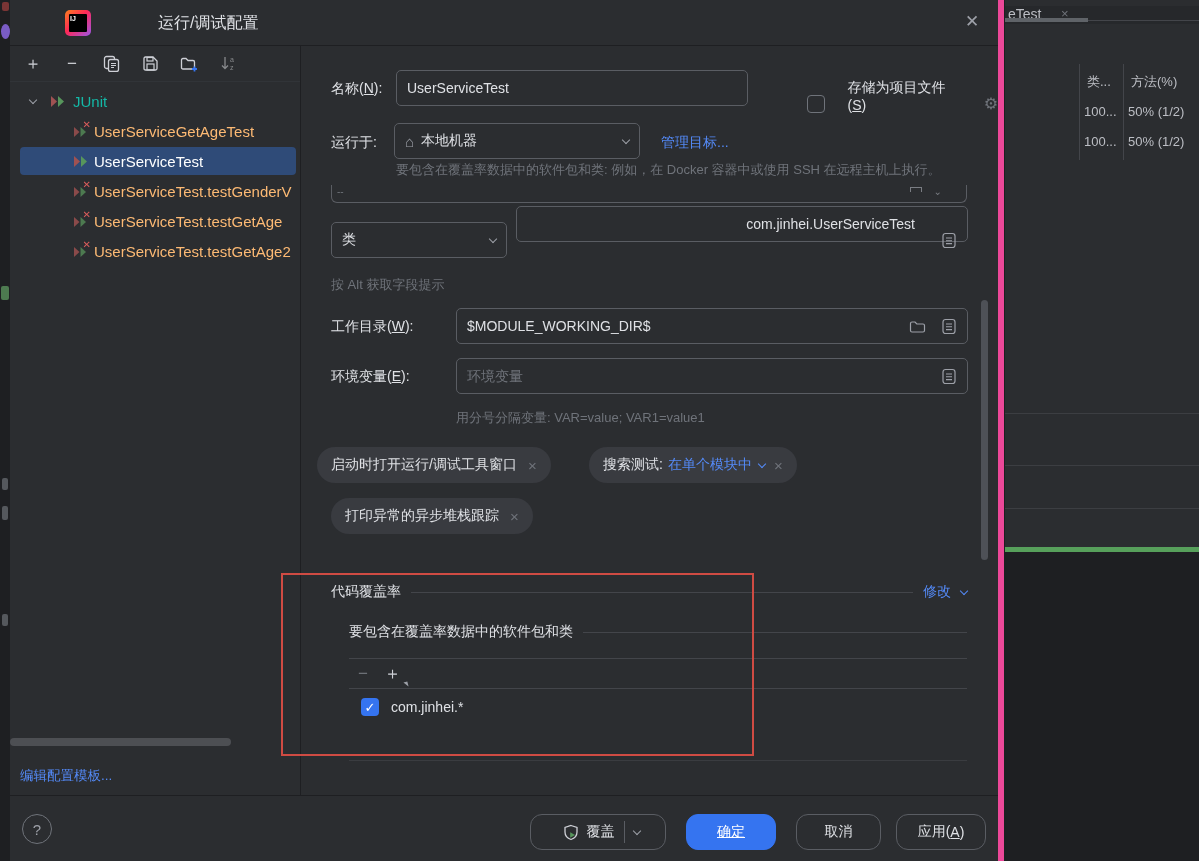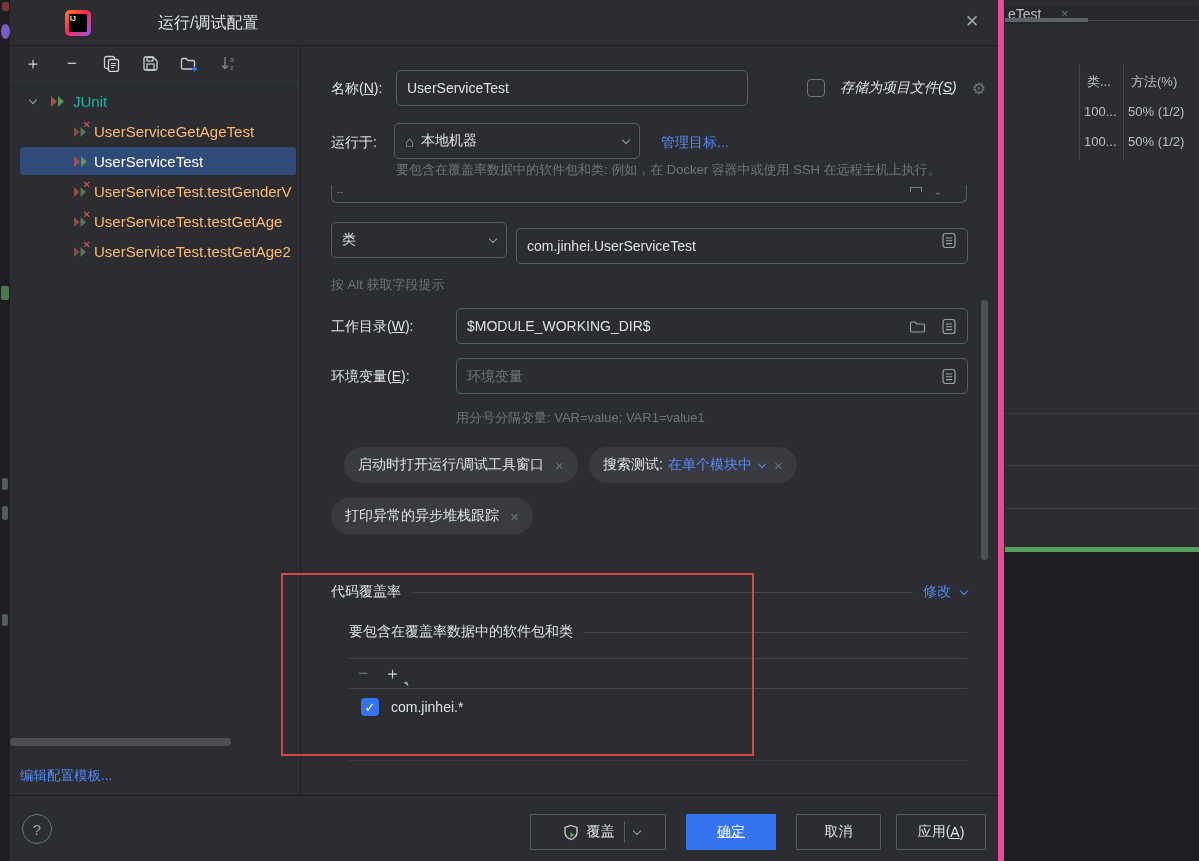--- a/index.html
+++ b/index.html
@@ -71,21 +71,21 @@
   .red-rect { position:absolute; left:271px; top:527px; width:473px; height:183px; border:2px solid #cf4b43;
               pointer-events:none; z-index:5; }
   .clipped-row { position:absolute; left:29px; top:139px; width:636px; height:18px;
                  border:1px solid #5a5d63; border-top:none; border-radius:0 0 6px 6px; overflow:hidden; }
 
   
   .footer { position:absolute; left:0; bottom:0; width:100%; height:66px; border-top:1px solid #1e1f22;
             background:#2b2d30; }
   .help-btn { position:absolute; left:12px; top:18px; width:30px; height:30px; border:1px solid #6f737a;
               border-radius:50%; color:#9da0a8; font-size:15px; display:flex; align-items:center; justify-content:center; }
-  .btn { position:absolute; top:18px; height:36px; border:1px solid #5a5d63; border-radius:1px; background:#2b2d30;
+  .btn { position:absolute; top:18px; height:36px; border:1px solid #5a5d63; border-radius:12px; background:#2b2d30;
          color:#dfe1e5; font-size:14px; display:flex; align-items:center; justify-content:center; cursor:pointer; }
   .btn-primary { background:#3574f0; border-color:#3574f0; color:#fff;text-decoration:underline; }
   .split-sep { width:1px; height:22px; background:#5a5d63; margin:0 9px; }
 
   
   .bg-right { position:absolute; left:1005px; top:0; width:194px; height:861px; background:#2b2d30; overflow:hidden; }
   .bg-tabstrip { position:absolute; left:0; top:6px; width:100%; height:18px; background:#26282b; color:#bcbec4; }
   .bg-scroll-thumb { position:absolute; left:0; top:18px; width:83px; height:4px; background:#5f6368; }
   .bg-scroll-track { position:absolute; left:83px; top:20px; right:0; height:1px; background:#43454a; }
   .vline { position:absolute; top:64px; width:1px; height:96px; background:#43454a; }
@@ -226,21 +226,21 @@
         <div class="hscroll"></div>
         <div class="edit-templates link">编辑配置模板...</div>
       </div>
 
       <div class="form">
 
         <div class="f-label" style="left:29px;top:34px;">
           <span>名称(</span><span class="u">N</span><span>):</span>
         </div>
         <input class="field" style="left: 94px; top: 24px; width: 352px;" value="UserServiceTest">
-        <div class="abs" style="left:505px;top:33px;display:flex;align-items:flex-start;gap:15px;font-style:italic;">
+        <div class="abs" style="left:505px;top:33px;display:flex;align-items:flex-end;gap:23px;">
           <span class="checkbox off"></span>
           <span>
             <span>存储为项目文件(</span><span class="u">S</span><span>)</span>
           </span>
           <span style="color:#6f737a;font-size:16px;">⚙</span>
         </div>
 
         <div class="f-label" style="left:29px;top:88px;">运行于:</div>
         <div class="field dropdown" style="left:92px;top:77px;width:246px;">
           <span style="color:#9da0a8;font-size:15px;">⌂</span>
@@ -253,21 +253,21 @@
         <div class="clipped-row">
           <span class="abs" style="left:5px;top:1px;color:#6f737a;font-size:10px;">--</span>
           <span class="abs" style="right:44px;top:2px;width:12px;height:5px;border:1px solid #7a7d83;border-bottom:none;"></span>
           <span class="abs" style="right:24px;top:1px;color:#7a7d83;font-size:10px;">⌄</span>
         </div>
 
         <div class="field dropdown" style="left:29px;top:176px;width:176px;">
           <span>类</span>
           <span class="chev"></span>
         </div>
-        <input class="field" style="left: 214px; top: 182px; width: 452px; padding-right: 16px;" value="com.jinhei.UserServiceTest">
+        <input class="field" style="left: 214px; top: 160px; width: 452px; padding-right: 52px; text-align: right;" value="com.jinhei.UserServiceTest">
         <span class="fld-ic" style="left:638px;top:185px;">
           <svg width="14" height="17" viewBox="0 0 14 17">
               <rect x="1" y="1.5" width="12" height="14" rx="2.5" fill="none" stroke="#9da0a8" stroke-width="1.2"></rect>
               <path d="M4 6h6M4 8.8h6M4 11.6h6" stroke="#9da0a8" stroke-width="1.1"></path>
             </svg>
         </span>
         <div class="hint" style="left:29px;top:230px;">按 Alt 获取字段提示</div>
 
         <div class="f-label" style="left:29px;top:272px;">
           <span>工作目录(</span><span class="u">W</span><span>):</span>
@@ -290,21 +290,21 @@
         </div>
         <input class="field" style="left: 154px; top: 312px; width: 512px; padding-right: 34px;" placeholder="环境变量">
         <span class="fld-ic" style="left:638px;top:321px;">
           <svg width="14" height="17" viewBox="0 0 14 17">
               <rect x="1" y="1.5" width="12" height="14" rx="2.5" fill="none" stroke="#9da0a8" stroke-width="1.2"></rect>
               <path d="M4 6h6M4 8.8h6M4 11.6h6" stroke="#9da0a8" stroke-width="1.1"></path>
             </svg>
         </span>
         <div class="hint" style="left:154px;top:363px;">用分号分隔变量: VAR=value; VAR1=value1</div>
 
-        <div class="chip" style="left:42px;top:401px;">
+        <div class="chip" style="left:15px;top:401px;">
           <span>启动时打开运行/调试工具窗口</span>
           <span class="x">×</span>
         </div>
         <div class="chip" style="left:287px;top:401px;">
           <span style="margin-right:-6px;">搜索测试: </span>
           <span class="link">在单个模块中</span>
           <span class="chev" style="color:#548af7;margin:-3px -2px 0 -4px;"></span>
           <span class="x">×</span>
         </div>
         <div class="chip" style="left:29px;top:452px;">

